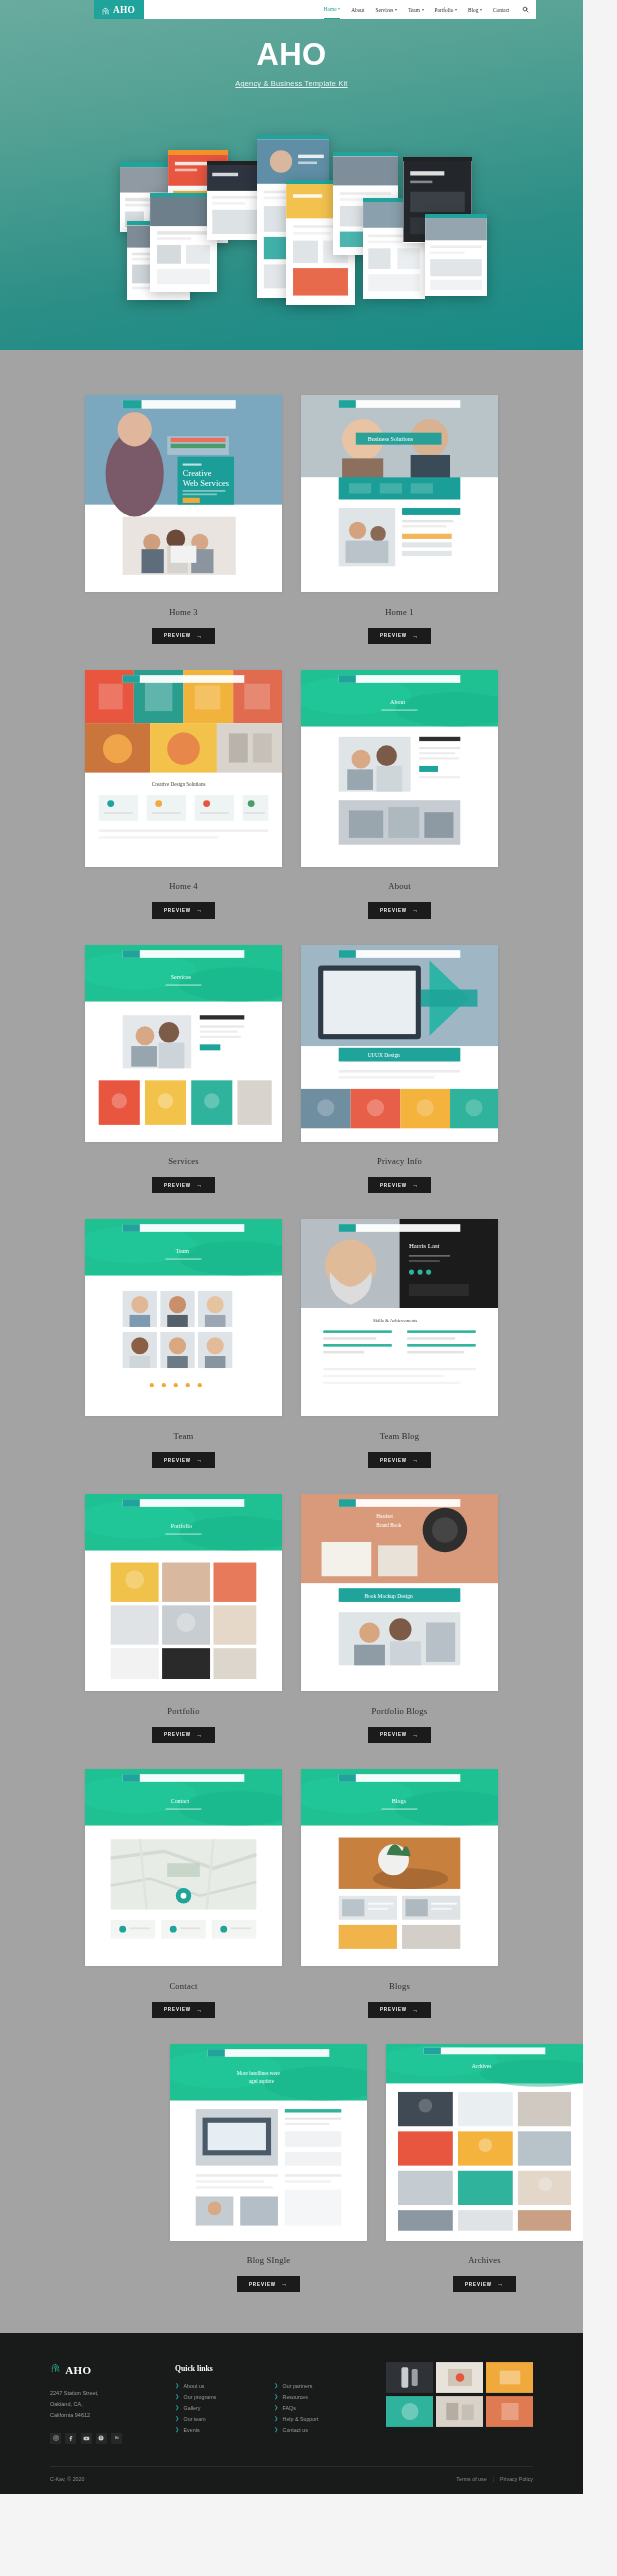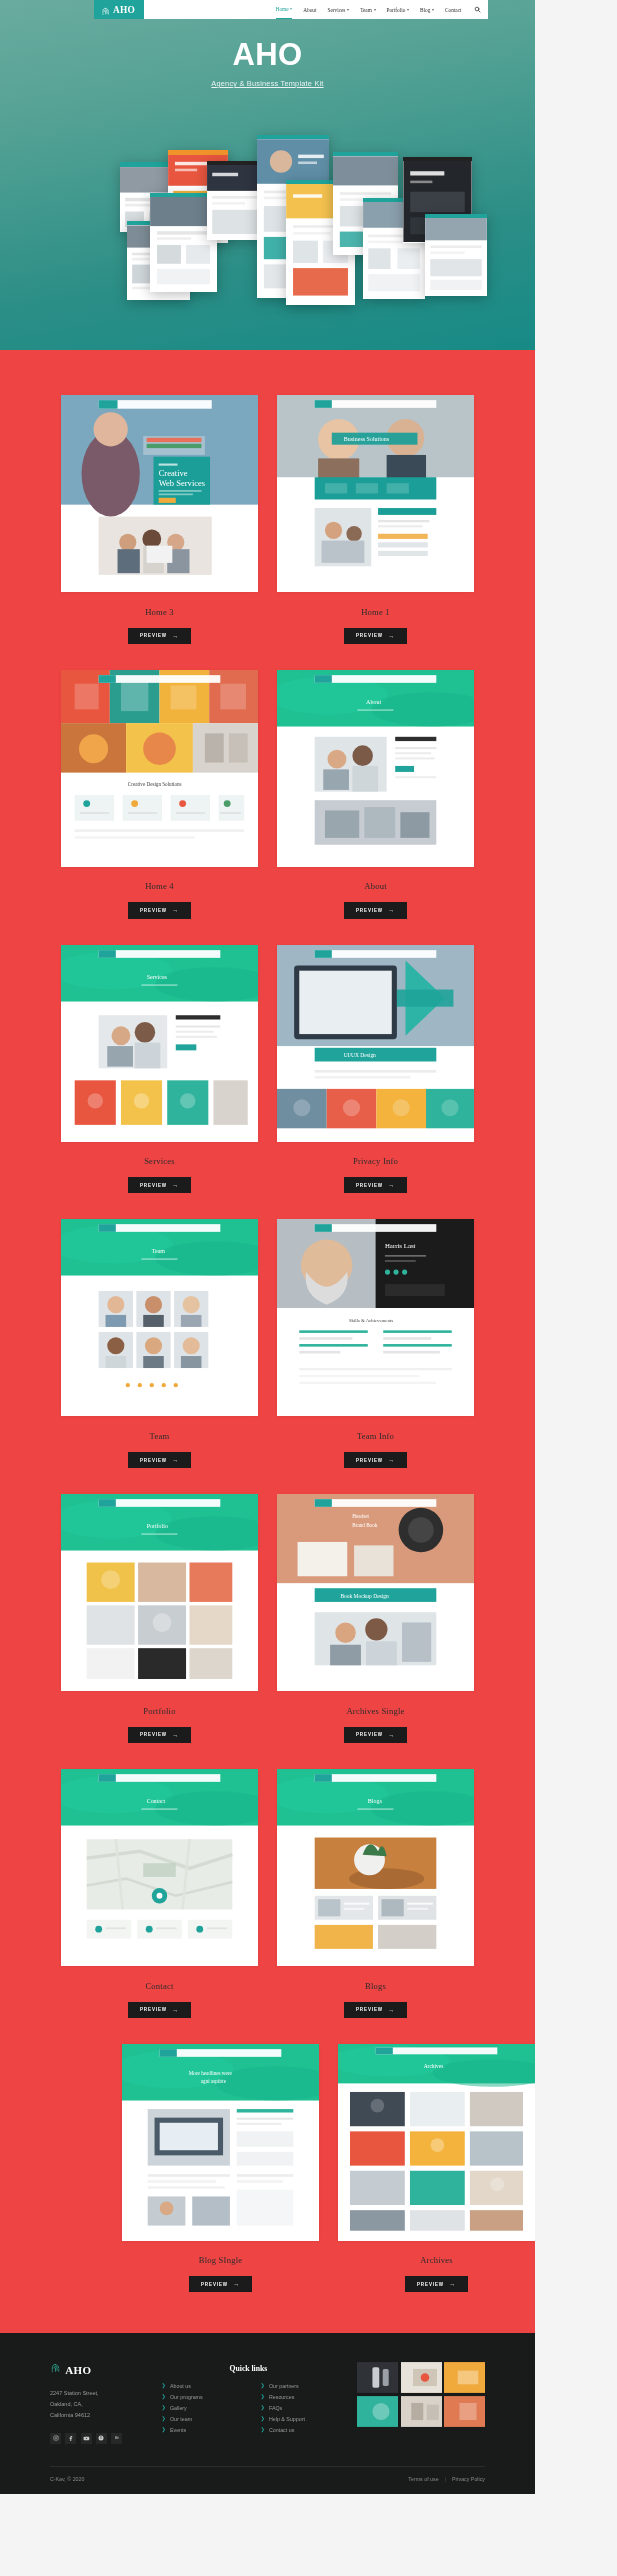--- a/index.html
+++ b/index.html
@@ -3,21 +3,21 @@
 <meta charset="utf-8">
 <style>
   * { box-sizing: border-box; margin: 0; padding: 0; }
   html, body { width: 617px; }
   body {
     font-family: "Liberation Sans", sans-serif;
     background: #f4f4f4;
     color: #333;
     -webkit-font-smoothing: antialiased;
   }
-  .page { width: 535px; position: relative; overflow: hidden; }
+  .page { width: 583px; position: relative; overflow: hidden; }
 
   
   .hero {
     position: relative;
     height: 350px;
     background: linear-gradient(170deg, #6aab9f 0%, #55a295 28%, #2b8e86 70%, #178a86 100%);
     overflow: hidden;
   }
   .navbar {
     position: relative;
@@ -117,21 +117,21 @@
     background: #fff;
     box-shadow: 0 3.4px 12px rgba(0,0,0,.25);
     overflow: hidden;
   }
   .sheet .bar { height: 4.3px; background: #1fa39a; }
   .sheet .bar.dk { background: #222; }
   .sheet .bar.or { background: #f0932b; }
   .sheet .ph { width: 100%; display: block; }
 
   
-  .demos { padding: 45px 0 41px; background: #ef4444; }
+  .demos { padding: 45px 0 41px; background: #a3a3a3; }
   .row {
     display: flex;
     justify-content: center;
     gap: 19px;
     margin-bottom: 26px;
   }
   .card { width: 197px; }
   .thumb {
     width: 197px;
     height: 197px;
@@ -194,21 +194,21 @@
   }
   .socials { display: flex; gap: 4.3px; margin-top: 11px; }
   .soc {
     width: 11px; height: 11px;
     background: #262727;
     display: flex; align-items: center; justify-content: center;
     color: #c9c9c9;
     cursor: pointer;
   }
   .soc svg { display: block; }
-  .f-col-links { flex: 1; padding-top: 1.7px; text-align: center; }
+  .f-col-links { flex: 1; padding-top: 1.7px; }
   .f-head {
     color: #fff;
     font-family: "Liberation Serif", serif;
     font-size: 7.7px;
     font-weight: 700;
     margin-bottom: 9.4px;
   }
   .links-grid { display: flex; gap: 24px; }
   .links-col { display: flex; flex-direction: column; gap: 5.1px; width: 75px; }
   .flink {
@@ -758,21 +758,21 @@
             <rect x="124" y="138" width="56" height="3" fill="#e4e4e4"></rect>
             <rect x="124" y="146" width="80" height="3" fill="#2fb39c"></rect>
             <rect x="124" y="154" width="66" height="3" fill="#e4e4e4"></rect>
             <rect x="26" y="174" width="178" height="2.6" fill="#f0f0f0"></rect>
             <rect x="26" y="182" width="140" height="2.6" fill="#f4f4f4"></rect>
             <rect x="26" y="190" width="160" height="2.6" fill="#f4f4f4"></rect>
             <rect x="44" y="6" width="142" height="9" fill="#fff" opacity=".95"></rect>
             <rect x="44" y="6" width="20" height="9" fill="#1fa39a"></rect>
           </svg>
         </div>
-        <div class="card-title">Team Info</div>
+        <div class="card-title">Team Blog</div>
         <div class="preview-wrap">
           <button class="preview-btn">
             <span>PREVIEW</span>
             <span class="arr">→</span>
           </button>
         </div>
       </div>
     </div>
 
     <div class="row">
@@ -826,21 +826,21 @@
             <rect x="44" y="138" width="142" height="62" fill="#dfe4e7"></rect>
             <circle cx="80" cy="162" r="12" fill="#d8a580"></circle>
             <circle cx="116" cy="158" r="13" fill="#7c5a46"></circle>
             <rect x="62" y="176" width="36" height="24" fill="#8f9ca6"></rect>
             <rect x="104" y="172" width="36" height="28" fill="#cdd4d9"></rect>
             <rect x="146" y="150" width="34" height="46" fill="#b7c0c7"></rect>
             <rect x="44" y="6" width="142" height="9" fill="#fff" opacity=".95"></rect>
             <rect x="44" y="6" width="20" height="9" fill="#1fa39a"></rect>
           </svg>
         </div>
-        <div class="card-title">Archives Single</div>
+        <div class="card-title">Portfolio Blogs</div>
         <div class="preview-wrap">
           <button class="preview-btn">
             <span>PREVIEW</span>
             <span class="arr">→</span>
           </button>
         </div>
       </div>
     </div>
 
     <div class="row">

